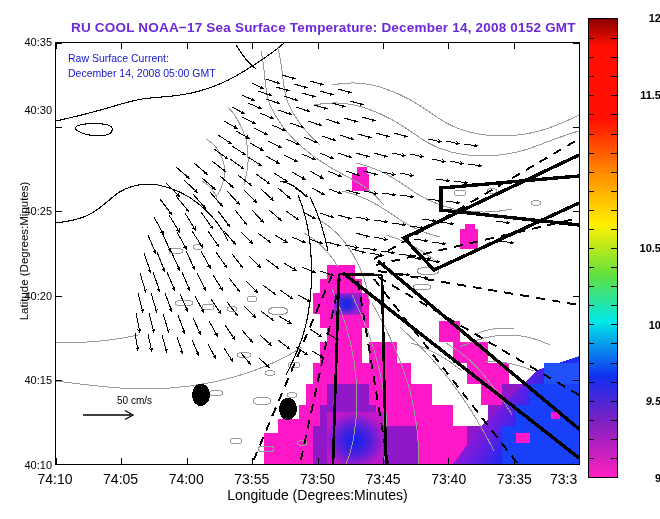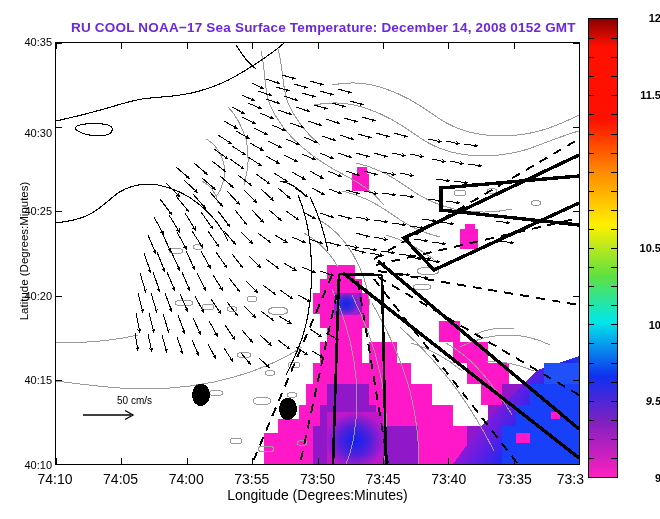--- a/index.html
+++ b/index.html
@@ -78,21 +78,21 @@
   }
   #cblabel-wrap{position:absolute;left:625px;top:160px;width:30px;height:200px;}
 </style>
 </head>
 <body>
 
 <div class="abs" id="title">RU COOL  NOAA−17  Sea Surface Temperature:  December 14, 2008 0152 GMT</div>
 
 <div class="abs" id="yaxis">
   <div class="abs ytick" style="top:-6px">40:35</div>
-  <div class="abs ytick" style="top:85px">40:30</div>
+  <div class="abs ytick" style="top:62px">40:30</div>
   <div class="abs ytick" style="top:163.2px">40:25</div>
   <div class="abs ytick" style="top:247.8px">40:20</div>
   <div class="abs ytick" style="top:332.4px">40:15</div>
   <div class="abs ytick" style="top:417px">40:10</div>
 </div>
 <div class="abs" id="ylabel">Latitude (Degrees:Minutes)</div>
 
 <div class="abs" id="plot">
  <div id="plotclip">
   <svg width="523" height="421" viewBox="0 0 523 421" shape-rendering="crispEdges">
@@ -489,20 +489,22 @@
           <path d="M314,210 L328,213"></path>
       <path d="M254,286 L266,294"></path>
           <path d="M270,290 L283,297"></path>
       <path d="M240,304 L252,312"></path>
           <path d="M256,308 L268,315"></path>
     </g>
   </svg>
  </div>
 
   <div class="abs" id="annot">
+    <div>Raw Surface Current:</div>
+    <div>December 14, 2008 05:00 GMT</div>
   </div>
 
   <div class="abs" id="scalebar">
     <div class="lbl">50 cm/s</div>
     <svg width="62" height="18">
       <path d="M2,9 L50,9" stroke="#000" stroke-width="1.3" fill="none"></path>
       <path d="M44,4.5 L52,9 L44,13.5" stroke="#000" stroke-width="1.3" fill="none"></path>
     </svg>
   </div>
 <svg width="523" height="421" style="position: absolute; left: 0px; top: 0px; pointer-events: none;">
@@ -541,21 +543,21 @@
 
 <div class="abs" id="xaxis">
   <div class="abs xtick" style="left:0px">74:10</div>
   <div class="abs xtick" style="left:65.6px">74:05</div>
   <div class="abs xtick" style="left:131.2px">74:00</div>
   <div class="abs xtick" style="left:196.8px">73:55</div>
   <div class="abs xtick" style="left:262.5px">73:50</div>
   <div class="abs xtick" style="left:328.1px">73:45</div>
   <div class="abs xtick" style="left:393.7px">73:40</div>
   <div class="abs xtick" style="left:459.3px">73:35</div>
-  <div class="abs xtick" style="left:525px;text-align:right;margin-left:-30px;width:34px;overflow:hidden">73:3</div>
+  <div class="abs xtick" style="left:525px;text-align:left;margin-left:-30px;width:34px;overflow:hidden">73:3</div>
 </div>
 <div class="abs" id="xlabel">Longitude (Degrees:Minutes)</div>
 
 <div class="abs" id="cbar">
   <div id="cbarfill" style="background: linear-gradient(rgb(139, 0, 0) 0%, rgb(255, 16, 0) 6%, rgb(255, 16, 0) 22%, rgb(255, 144, 0) 34%, rgb(255, 240, 0) 45%, rgb(96, 224, 64) 56%, rgb(0, 232, 232) 66%, rgb(16, 48, 240) 78%, rgb(128, 32, 192) 88%, rgb(255, 32, 192) 100%);"></div>
   <svg id="cbticks" width="30" height="458" style="position:absolute;left:0;top:0">
       <path d="M22,19.5 L28,19.5" stroke="#000" stroke-width="1"></path>
       <path d="M0,19.5 L5,19.5" stroke="#000" stroke-width="1"></path>
       <path d="M22,38.5 L28,38.5" stroke="#000" stroke-width="1"></path>
       <path d="M0,38.5 L5,38.5" stroke="#000" stroke-width="1"></path>

